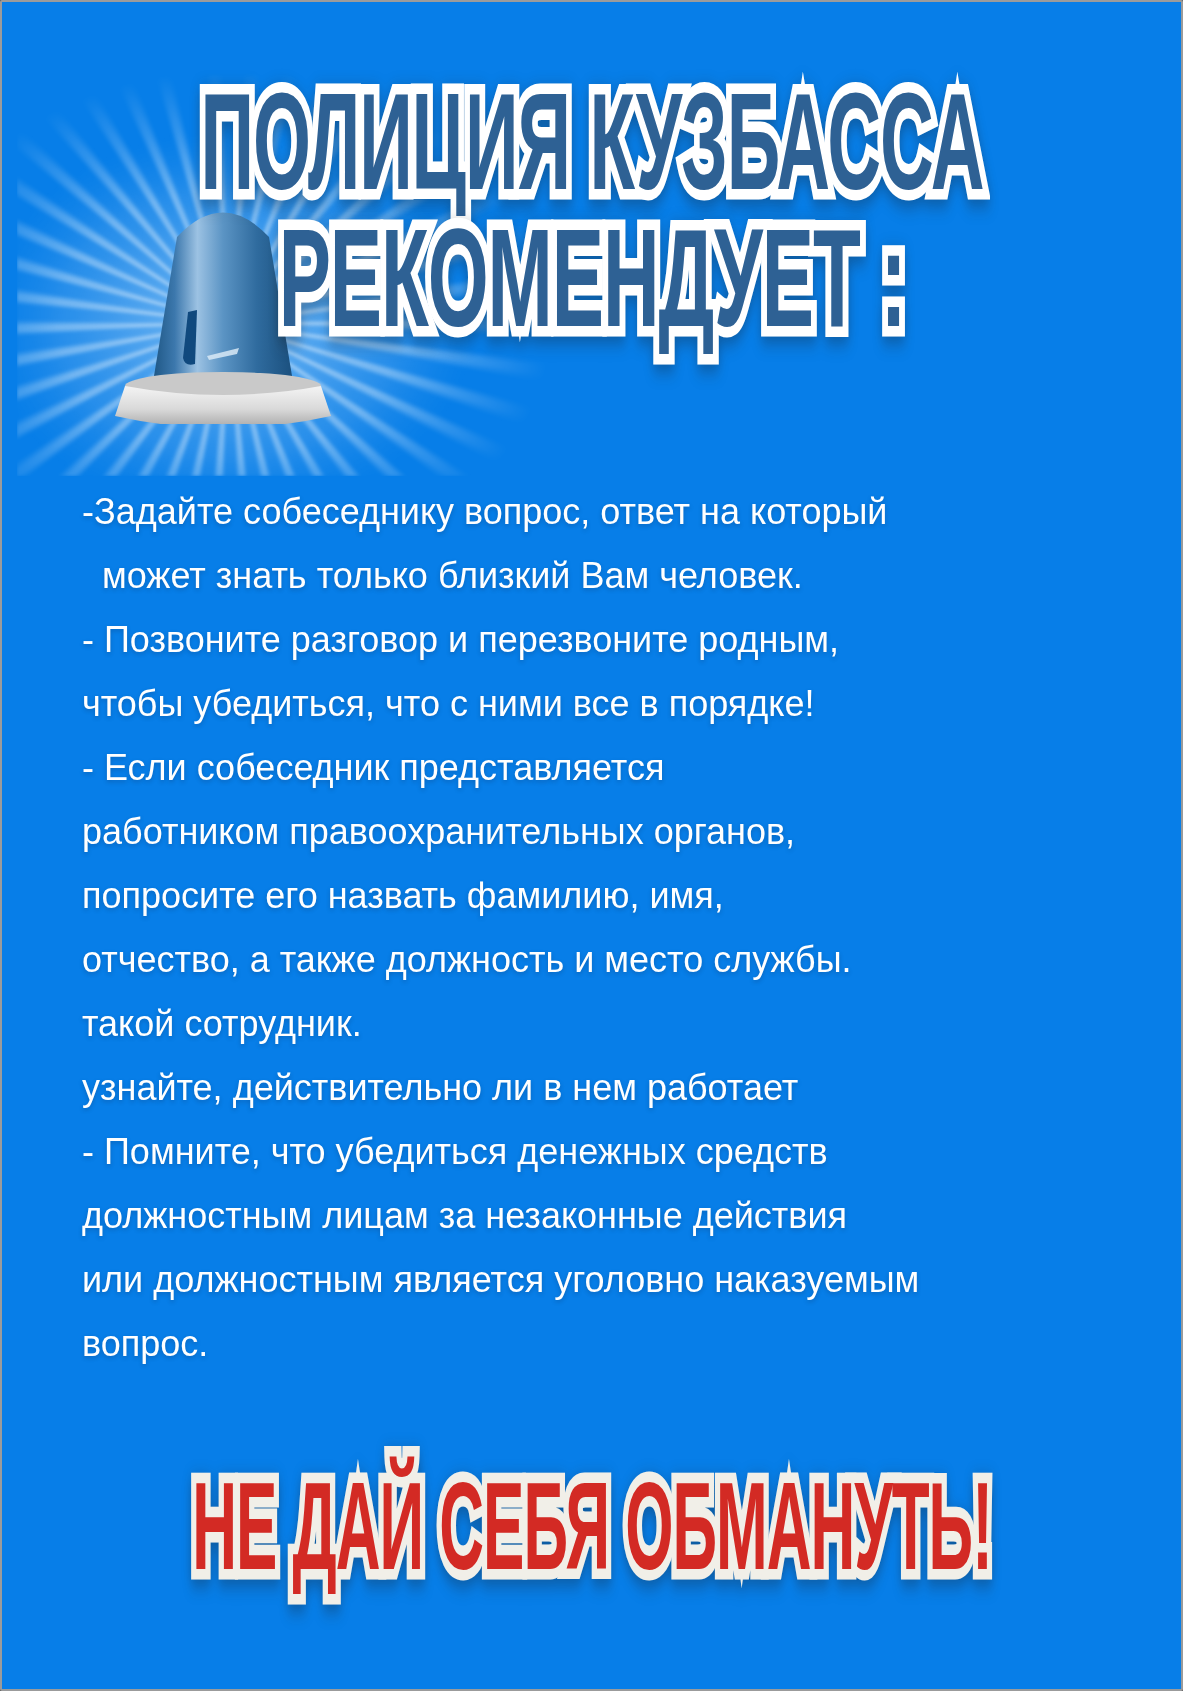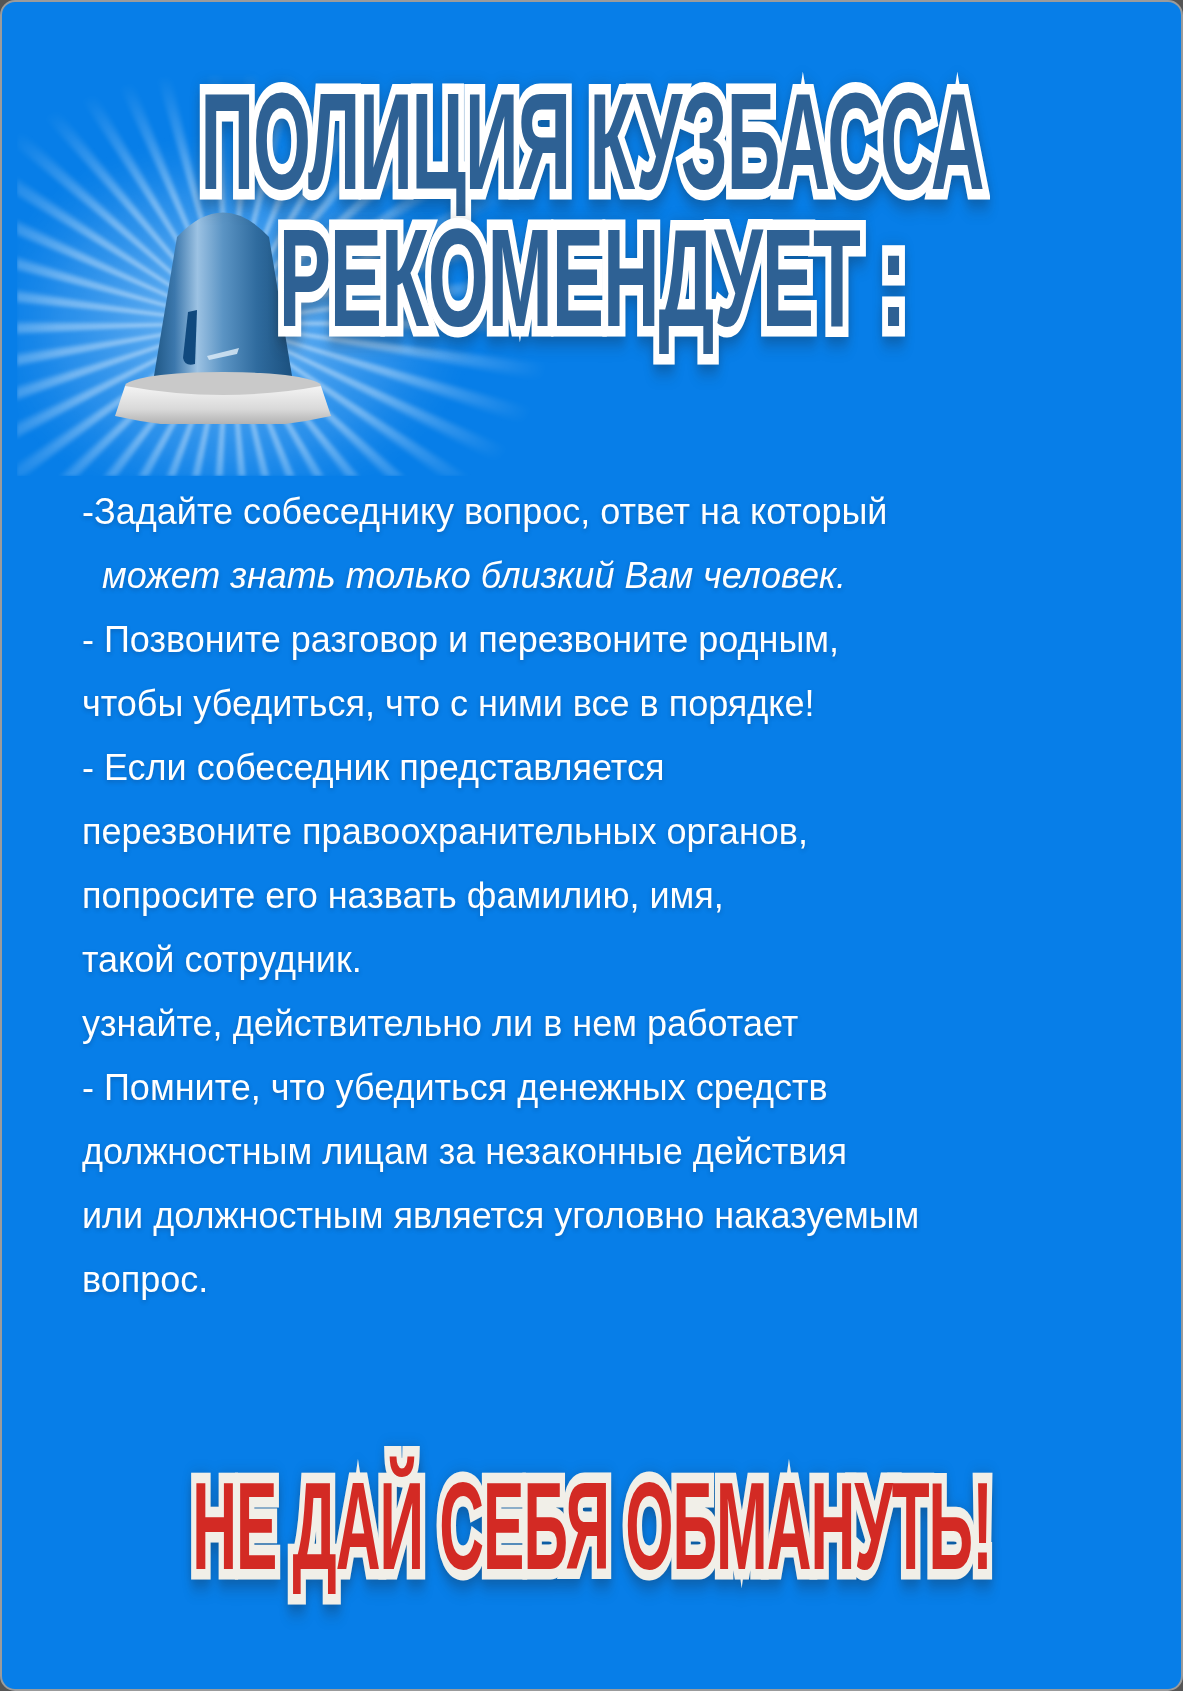--- a/index.html
+++ b/index.html
@@ -1,19 +1,19 @@
 <!DOCTYPE html>
 <html style="--background: #077ee8; --title-text: #2e6194; --title-outline: #ffffff; --body-text: #ffffff; --footer-text: #d32a24; --footer-outline: #f1efe8;"><head>
 <meta charset="utf-8">
 <style>
   html,body { margin:0; padding:0; background:#555; }
   .poster {
     position:relative; width:1183px; height:1691px; box-sizing:border-box;
     background: var(--background, #077ee8);
-    border:2px solid #9b9b9b; border-radius:15px; overflow:hidden;
+    border:2px solid #9b9b9b; border-radius:2px; overflow:hidden;
     font-family:"Liberation Sans", sans-serif;
   }
   
   .rays {
     position:absolute; left:15px; top:72px; width:530px; height:402px; z-index:1;
     background:
       radial-gradient(ellipse at 40% 62%, rgba(255,255,255,.50), rgba(255,255,255,0) 55%),
       repeating-conic-gradient(from -8deg at 40% 62%,
         rgba(255,255,255,0) 0deg 2.5deg,
         rgba(255,255,255,.45) 4deg 5.2deg,
@@ -53,21 +53,21 @@
     --outline-col: var(--footer-outline, #f1efe8);
   }
 
   
   .body-text {
     position:absolute; left:80px; top:478px; z-index:2;
     font-size:36px; line-height:64px; white-space:nowrap;
     color: var(--body-text, #ffffff);
     text-shadow: 0 2px 4px rgba(15,45,90,.30);
   }
-  .body-text .indent { padding-left:20px;font-style:italic; }
+  .body-text .indent { padding-left:20px; }
 </style>
 </head>
 <body>
 
 <div class="poster">
 
   <div class="rays"></div>
 
   <svg class="beacon" viewBox="0 0 330 272" aria-hidden="true">
     <defs>
@@ -98,22 +98,23 @@
   <div class="outlined title-line1" data-text="ПОЛИЦИЯ КУЗБАССА">ПОЛИЦИЯ КУЗБАССА</div>
 
   <div class="outlined title-line2" data-text="РЕКОМЕНДУЕТ :">РЕКОМЕНДУЕТ :</div>
 
   <div class="body-text">
     <div>-Задайте собеседнику вопрос, ответ на который</div>
     <div class="indent">может знать только близкий Вам человек.</div>
     <div>- Позвоните разговор и перезвоните родным,</div>
     <div>чтобы убедиться, что с ними все в порядке!</div>
     <div>- Если собеседник представляется</div>
-    <div>перезвоните правоохранительных органов,</div>
+    <div>работником правоохранительных органов,</div>
     <div>попросите его назвать фамилию, имя,</div>
+    <div>отчество, а также должность и место службы.</div>
     <div>такой сотрудник.</div>
     <div>узнайте, действительно ли в нем работает</div>
     <div>- Помните, что убедиться денежных средств</div>
     <div>должностным лицам за незаконные действия</div>
     <div>или должностным является уголовно наказуемым</div>
     <div>вопрос.</div>
   </div>
 
   <div class="outlined footer-banner" data-text="НЕ ДАЙ СЕБЯ ОБМАНУТЬ!">НЕ ДАЙ СЕБЯ ОБМАНУТЬ!</div>
 

